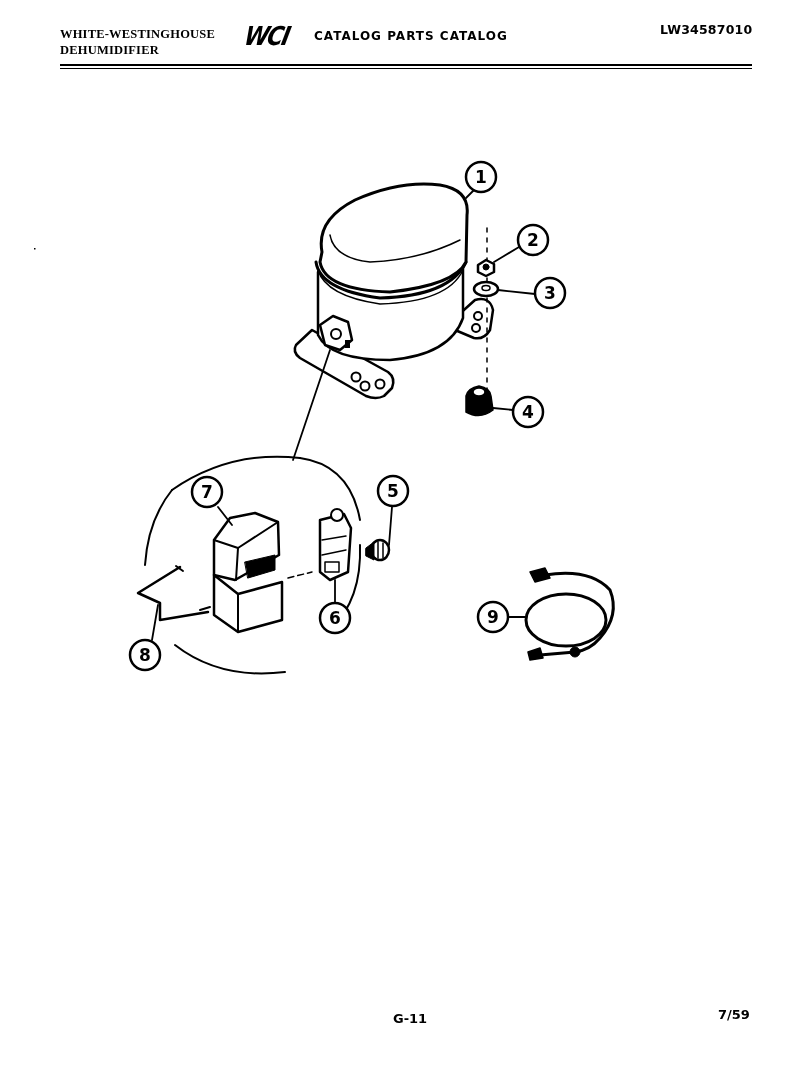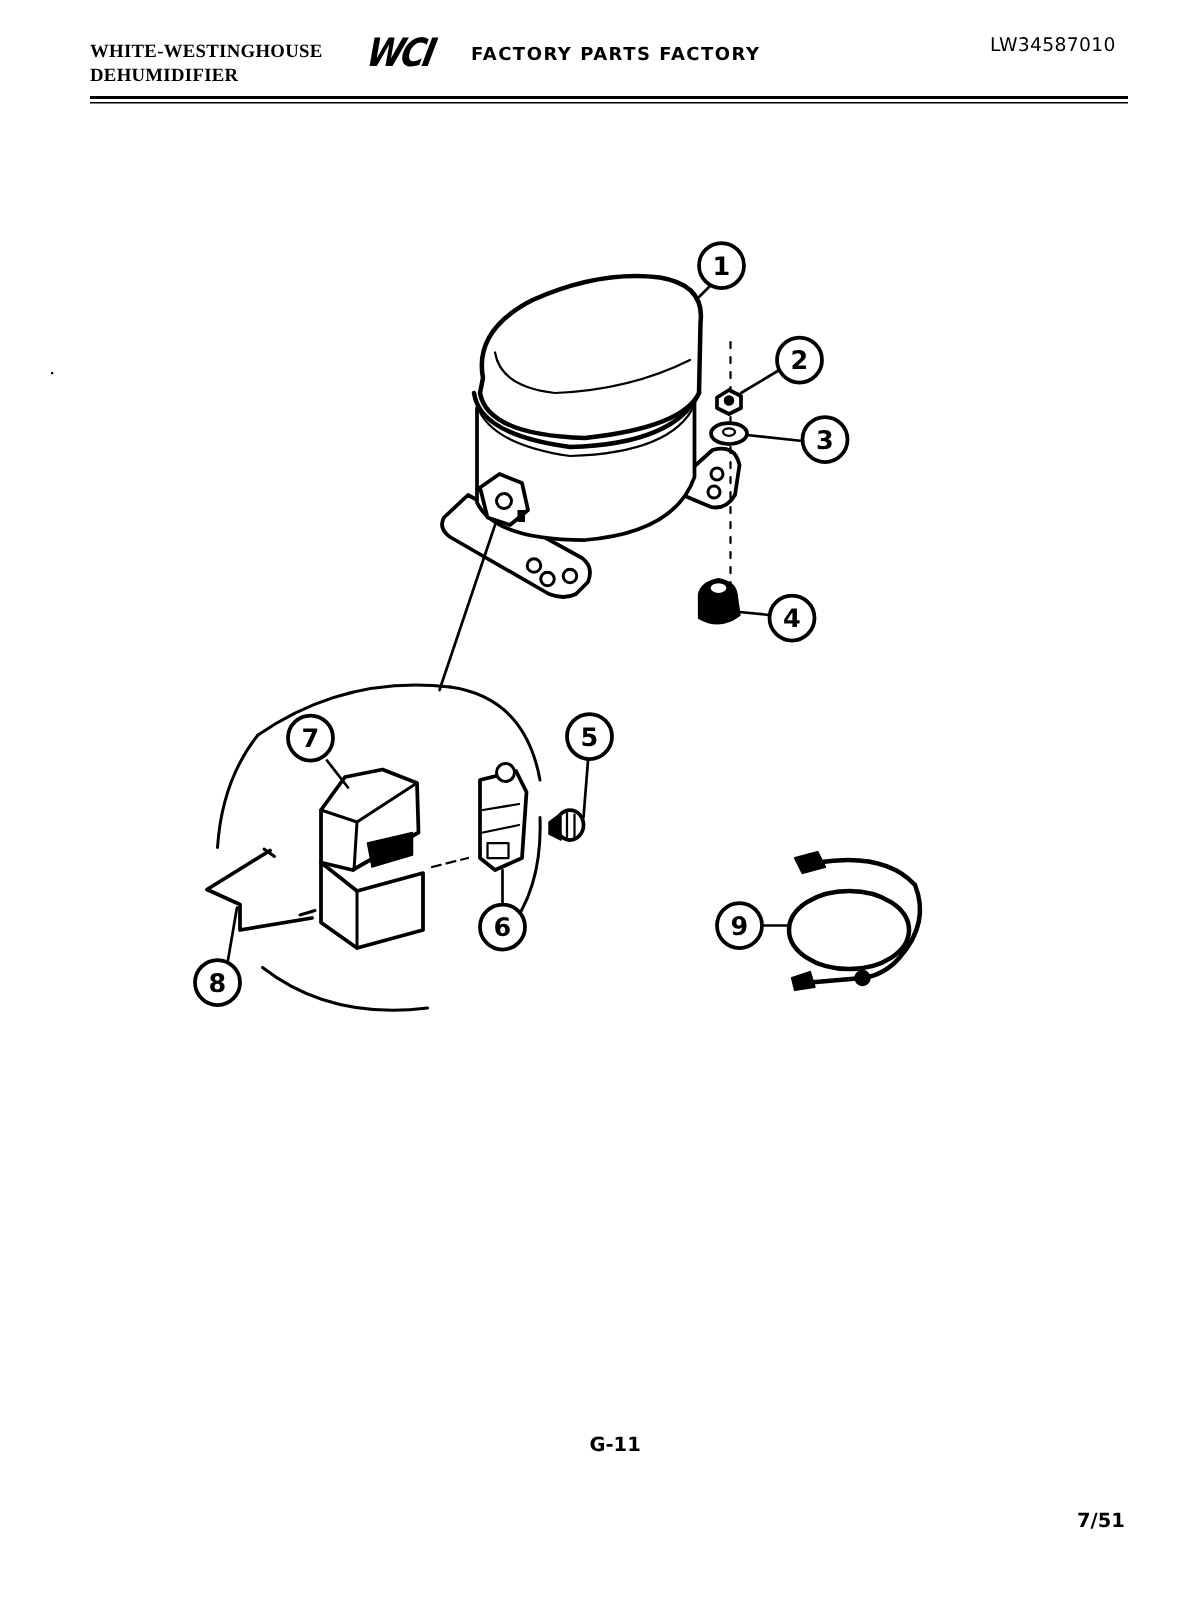--- a/index.html
+++ b/index.html
@@ -1,35 +1,35 @@
 <!DOCTYPE html>
 <html><head>
 <meta charset="utf-8">
 <style>
   html,body{margin:0;padding:0;background:#ffffff;}
   body{width:800px;height:1082px;position:relative;overflow:hidden;font-family:"Liberation Sans",sans-serif;color:#000;}
   .hdr-left{position:absolute;left:60px;top:26px;font-family:Liberation Serif, serif;font-weight:bold;font-size:12.5px;line-height:16px;letter-spacing:0.2px;}
   .logo{position:absolute;left:248px;top:22px;font-family:"DejaVu Sans",sans-serif;font-weight:bold;font-style:italic;font-size:26px;line-height:28px;letter-spacing:-2px;transform:skewX(-12deg) scaleX(0.85);transform-origin:left top;}
   .catalog{position:absolute;left:314px;top:29px;font-family:"DejaVu Sans",sans-serif;font-weight:bold;font-size:12px;letter-spacing:1px;}
-  .model{position:absolute;left:660px;top:22px;font-family:"DejaVu Sans",sans-serif;font-weight:normal;font-size:12.5px;letter-spacing:0.2px;}
+  .model{position:absolute;left:660px;top:22px;font-family:"DejaVu Sans",sans-serif;font-weight:bold;font-size:12.5px;letter-spacing:0.2px;}
   .rule{position:absolute;left:60px;width:692px;height:2px;background:#000;}
-  .page{position:absolute;left:393px;top:956px;font-family:"DejaVu Sans",sans-serif;font-weight:bold;font-size:13px;}
+  .page{position:absolute;left:393px;top:1011px;font-family:"DejaVu Sans",sans-serif;font-weight:bold;font-size:13px;}
   .date{position:absolute;left:718px;top:1007px;font-family:"DejaVu Sans",sans-serif;font-weight:bold;font-size:13px;}
   .diagram{position:absolute;left:0;top:0;width:800px;height:1082px;}
   .callout-label{font-family:"DejaVu Sans",sans-serif;font-weight:bold;font-size:17px;}
 </style>
 </head>
 <body>
 
 <div class="hdr-left">
   <div>WHITE-WESTINGHOUSE</div>
   <div>DEHUMIDIFIER</div>
 </div>
 <div class="logo">WCI</div>
-<div class="catalog">FACTORY PARTS FACTORY</div>
+<div class="catalog">CATALOG PARTS CATALOG</div>
 <div class="model">LW34587010</div>
 <div class="rule" style="top:64px"></div>
 <div class="rule" style="top:68px;height:1px"></div>
 
 <svg class="diagram" viewBox="0 0 800 1082" xmlns="http://www.w3.org/2000/svg" fill="none" stroke="#000" stroke-linecap="round" stroke-linejoin="round">
 
   <rect x="34" y="248" width="1.5" height="1.5" fill="#000" stroke="none"></rect>
 
   <g>
 
@@ -162,13 +162,13 @@
   <text class="callout-label" x="550" y="299" text-anchor="middle" fill="#000" stroke="none">3</text>
   <text class="callout-label" x="528" y="418" text-anchor="middle" fill="#000" stroke="none">4</text>
   <text class="callout-label" x="393" y="497" text-anchor="middle" fill="#000" stroke="none">5</text>
   <text class="callout-label" x="335" y="624" text-anchor="middle" fill="#000" stroke="none">6</text>
   <text class="callout-label" x="207" y="498" text-anchor="middle" fill="#000" stroke="none">7</text>
   <text class="callout-label" x="145" y="661" text-anchor="middle" fill="#000" stroke="none">8</text>
   <text class="callout-label" x="493" y="623" text-anchor="middle" fill="#000" stroke="none">9</text>
 </svg>
 
 <div class="page">G-11</div>
-<div class="date">7/51</div>
+<div class="date">7/59</div>
 
 </body></html>

